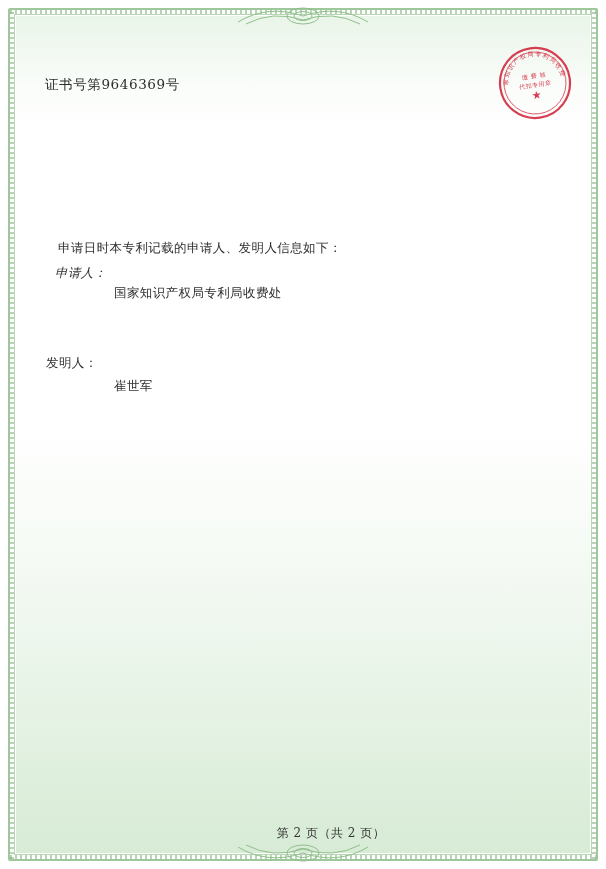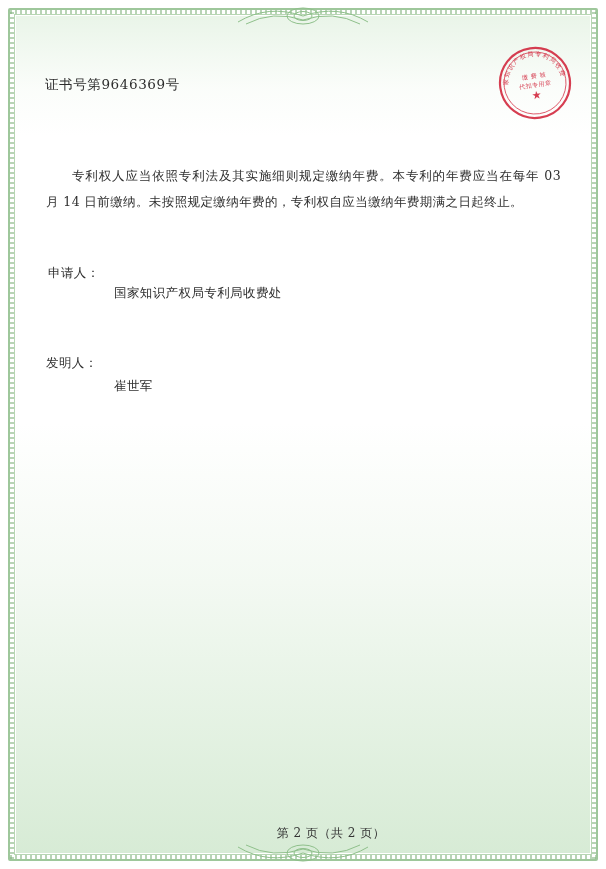--- a/index.html
+++ b/index.html
@@ -124,21 +124,21 @@
     width: 515px;
     font-size: 12.5px;
     line-height: 26px;
     color: #2f2f2f;
     text-align: justify;
     letter-spacing: 0.4px;
   }
   .para-main { top: 163px; text-indent: 26px; }
   .line { position: absolute; font-size: 12.5px; color: #2f2f2f; letter-spacing: 0.4px; }
   .l-info     { left: 58px; top: 240px; }
-  .l-applab   { left: 48px; top: 265px; }
+  .l-applab   { left: 55px; top: 265px; font-style: italic; }
   .l-appname  { left: 114px; top: 285px; }
   .l-invlab   { left: 46px; top: 355px; }
   .l-invname  { left: 114px; top: 378px; }
 
   .footer {
     position: absolute;
     left: 0;
     width: 606px;
     top: 825px;
     text-align: center;
@@ -214,22 +214,22 @@
         <ellipse cx="75" cy="12" rx="16" ry="8"></ellipse>
         <ellipse cx="75" cy="12" rx="9" ry="4.5"></ellipse>
       </g>
     </svg>
   </div>
 
   <div class="content">
 
     <div class="cert-number">证书号第9646369号</div>
 
-    <div class="para para-main">专利权人应当依照专利法及其实施细则规定缴纳年费。本专利的年费应当在每年 03 月 14 日前缴纳。未按照规定缴纳年费的，专利权自应当缴纳年费期满之日起终止。</div>
-
+
+    <div class="line l-info">申请日时本专利记载的申请人、发明人信息如下：</div>
 
     <div class="line l-applab">申请人：</div>
 
     <div class="line l-appname">国家知识产权局专利局收费处</div>
 
     <div class="line l-invlab">发明人：</div>
 
     <div class="line l-invname">崔世军</div>
 
     <div class="footer">第 2 页（共 2 页）</div>

